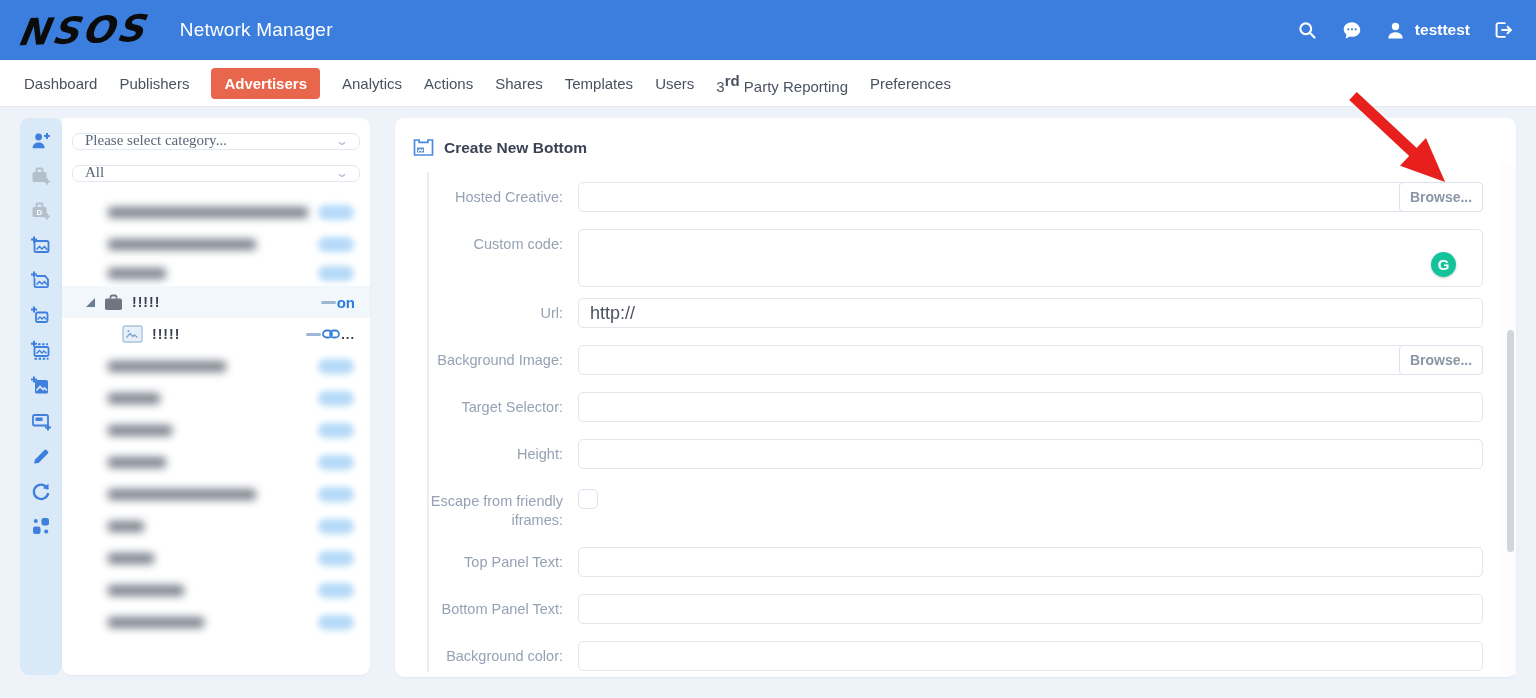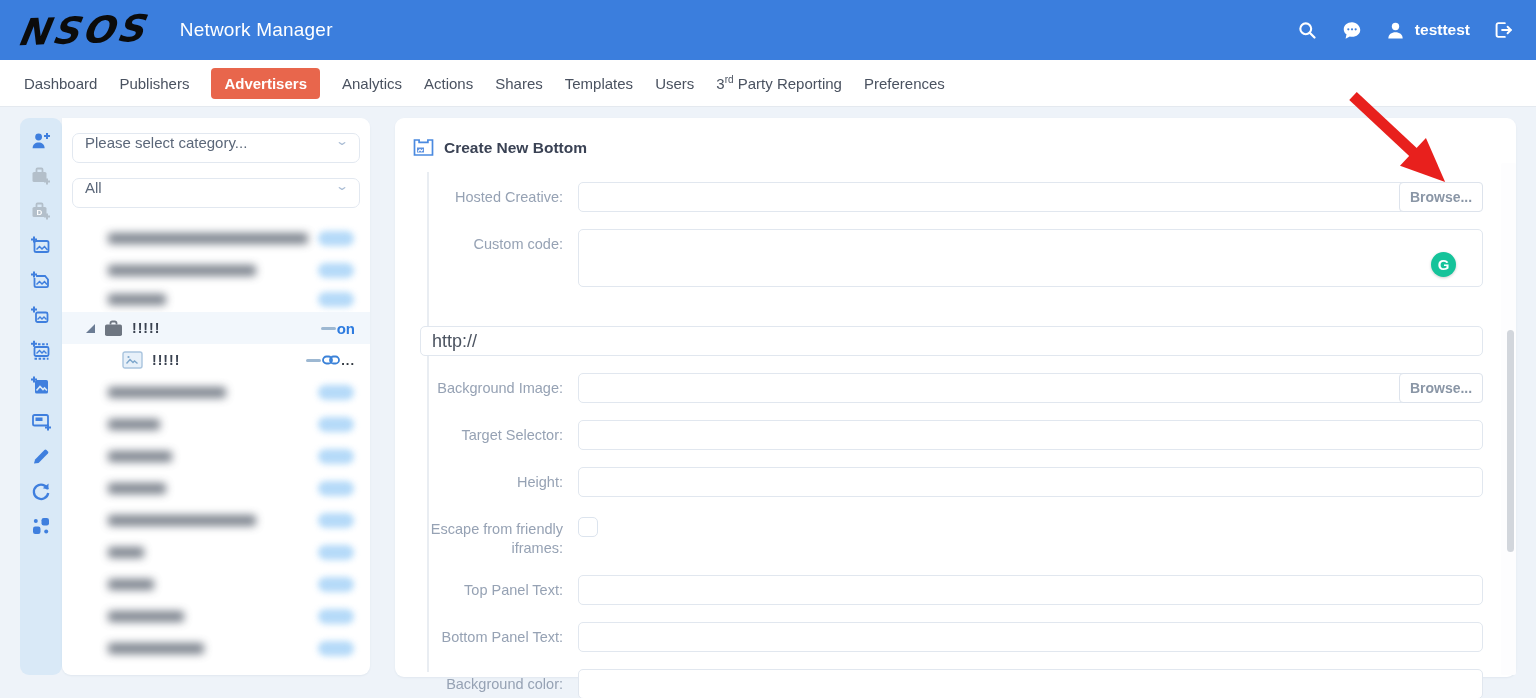--- a/index.html
+++ b/index.html
@@ -16,35 +16,35 @@
   .app-title { color:#ffffff; font-size:19px; margin-left:30px; letter-spacing:.2px; }
   .topbar-right { margin-left:auto; display:flex; align-items:center; gap:22px;font-weight:bold; }
   .tb-icon { width:22px; height:22px; display:flex; align-items:center; justify-content:center; cursor:pointer; }
   .username { color:#ffffff; font-size:15.5px; margin-left:-14px; }
 
   
   .navbar { position:absolute; left:0; top:60px; width:1536px; height:47px; background:#ffffff;
             border-bottom:1px solid #e4e9ef; display:flex; align-items:center; padding:0 24px; gap:22px; }
   .tab { font-size:15px; color:#4a5260; text-decoration:none; cursor:pointer; padding:7px 0; white-space:nowrap; }
   .tab.active { background:#e8664c; color:#ffffff; font-weight:bold; padding:7px 13px; border-radius:4px; }
-  .tab sup { font-size:10px; }
+  .tab sup { font-size:15px;font-weight:bold; }
 
   
   .icon-rail { position:absolute; left:20px; top:118px; width:42px; height:557px; background:#d9e9f7;
                border-radius:9px; display:flex; flex-direction:column; align-items:center;
                padding-top:12px; gap:13px; }
   .rail-btn { width:22px; height:22px; color:#3f7fde; cursor:pointer; display:flex; }
   .rail-btn.disabled { color:#b3bfca; }
 
   
   .tree-panel { position:absolute; left:62px; top:118px; width:308px; height:557px; background:#ffffff;
                 border-radius:0 9px 9px 9px; box-shadow:0 1px 2px rgba(80,100,130,.08); overflow:hidden; }
-  .select { margin:15px 10px 0 10px; height:30px; border:1px solid #e2e8f0; border-radius:7px;
-            display:flex; align-items:flex-start; padding:0 12px; font-size:15px; color:#5b6779;
-            background:#fff; cursor:pointer; }
+  .select { margin:15px 10px 0 10px; height:17px; border:1px solid #e2e8f0; border-radius:7px;
+            display:flex; align-items:flex-end; padding:0 12px; font-size:15px; color:#5b6779;
+            background:#fff; cursor:pointer;font-family:Liberation Serif, serif; }
   .select .chev { margin-left:auto; color:#a9bcd4; font-size:12px; transform:scaleX(1.4); }
   .tree { margin-top:14px; }
   .trow { height:32px; display:flex; align-items:center; padding:0 15px 0 46px; position:relative; cursor:pointer; }
   .trow .bar { height:11px; border-radius:3px; background:#666e7a; filter:blur(4px); opacity:.85; }
   .trow .badge { position:absolute; right:16px; width:36px; height:15px; border-radius:8px;
                  background:#add6f8; filter:blur(3px); opacity:.9; }
   .trow.parent { background:#f2f7fc; padding-left:24px; }
   .expander { width:0; height:0; border-bottom:9px solid #6b7c94; border-left:9px solid transparent; margin-right:9px; }
   .t-label { font-size:14px; color:#3a4250; font-weight:bold; letter-spacing:1px; margin-left:9px; }
   .r-status { margin-left:auto; display:flex; align-items:center; gap:1px; }
@@ -334,29 +334,30 @@
     <div class="form">
 
       <div class="frow">
         <label class="flabel">Hosted Creative:</label>
         <div class="fctl">
           <input class="tinput" style="">
           <button class="browse">Browse...</button>
         </div>
       </div>
 
-      <div class="frow" style="margin-bottom:39px">
+      <div class="frow" style="margin-bottom:11px">
         <label class="flabel">Custom code:</label>
         <div class="fctl">
           <textarea class="tarea" style=""></textarea>
           <span class="grammarly">G</span>
         </div>
       </div>
 
       <div class="frow">
+        <label class="flabel">Url:</label>
         <div class="fctl">
           <input class="tinput" value="http://" style="">
         </div>
       </div>
 
       <div class="frow">
         <label class="flabel">Background Image:</label>
         <div class="fctl">
           <input class="tinput" style="">
           <button class="browse">Browse...</button>

